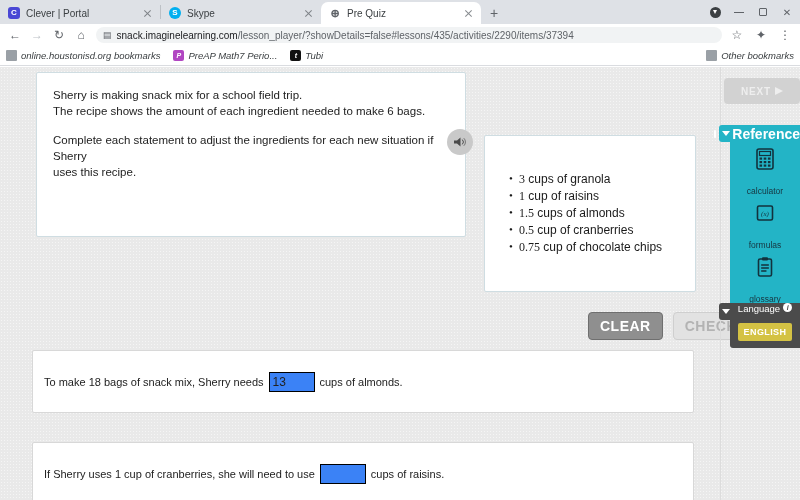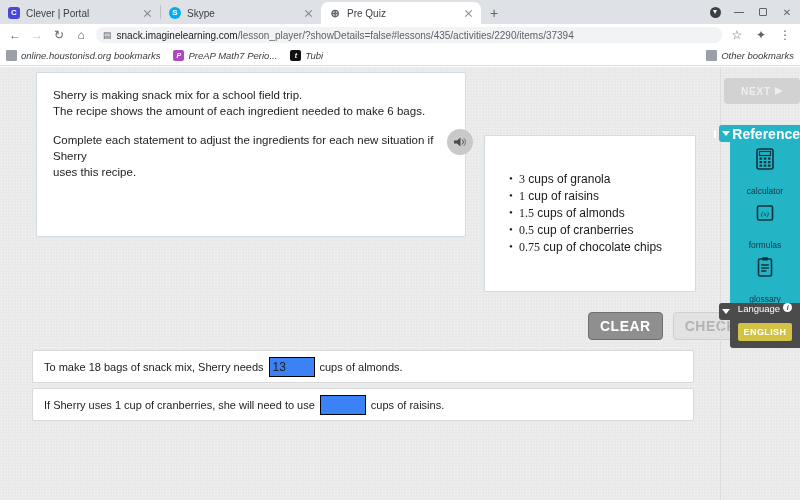--- a/index.html
+++ b/index.html
@@ -186,21 +186,21 @@
   }
   .btn-clear { background: #8f8f8f; color: #ffffff; border-color: #6f6f6f; }
   .btn-check { background: #e2e2e2; color: #b3b3b3; border-color: #cfcfcf; }
 
   .answers {
     position: absolute; left: 32px; top: 283px;
     width: 662px;
   }
   .answer-row {
     background: #ffffff; border: 1px solid #d8d8d8;
-    border-radius: 2px; height: 33px; margin-bottom: 5px;
+    border-radius: 2px; height: 63px; margin-bottom: 29px;
     display: flex; align-items: center;
     padding: 12px 11px;
     font-size: 11px; color: #222;
   }
   .answer-row .seg { white-space: pre; }
   .blank {
     display: inline-block; height: 20px; width: 46px;
     background: #3b82f6; border: 1px solid #000000;
     margin: 0 5px; vertical-align: middle;
     font-size: 12px; color: #222;

